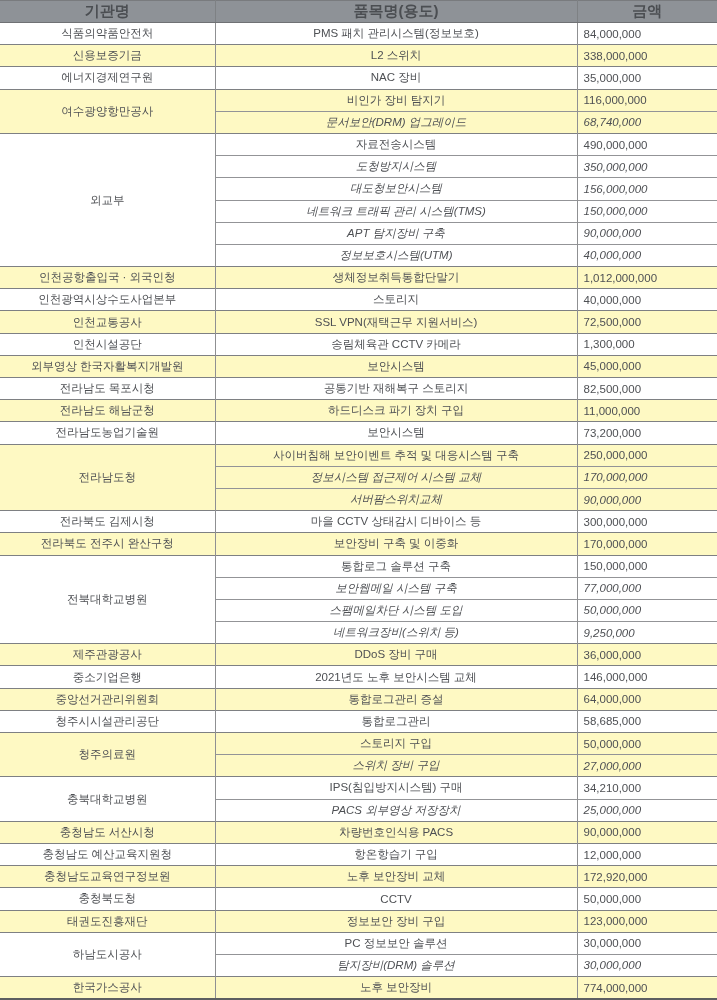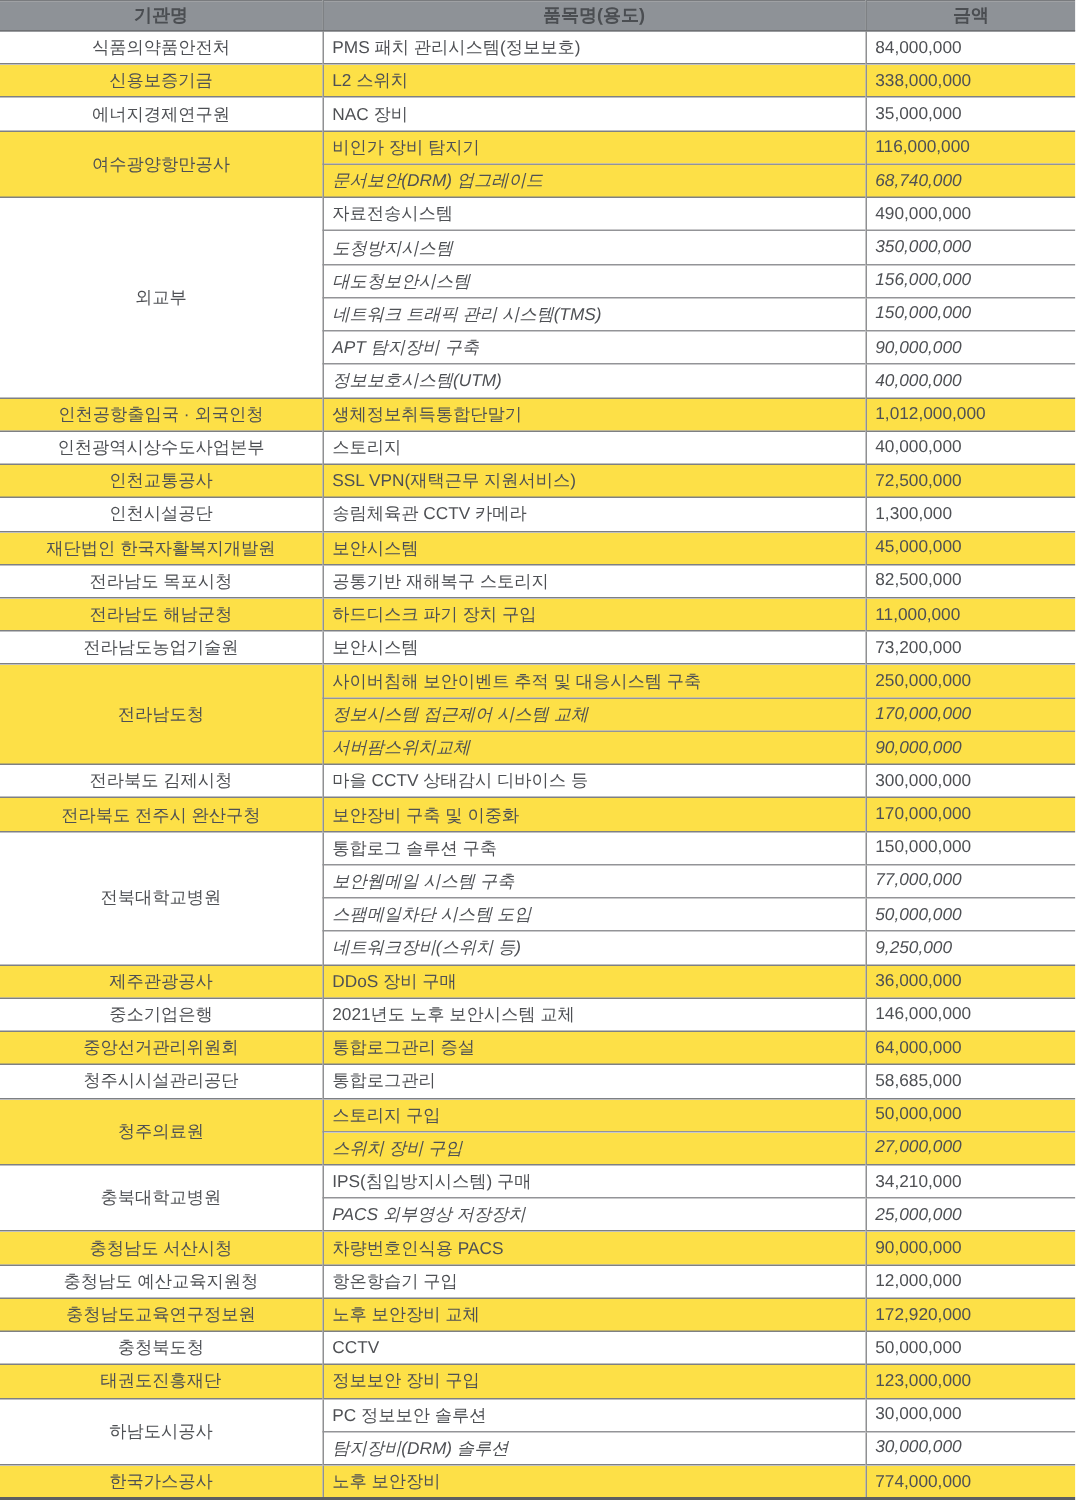--- a/index.html
+++ b/index.html
@@ -20,49 +20,50 @@
     border-collapse: collapse;
     table-layout: fixed;
     border-top: 1px solid #797b7e;
     border-bottom: 2px solid #5d5f61;
   }
   thead tr { height: 20px; }
   tbody tr { height: 22px; }
   th {
     background: #8e9297;
     color: #4b4e52;
-    font-size: 12px;
+    font-size: 15px;
     font-weight: 700;
     text-align: center;
     padding: 1px 4px;
     border-bottom: 1px solid #6f7174;
   }
   th.col-org, th.col-item { border-right: 1px solid #7e8184; }
   td {
     font-size: 11.5px;
     color: #4e5054;
     padding: 1px 6px;
     overflow: hidden;
     white-space: nowrap;
   }
   td.org {
     text-align: center;
     border-right: 1px solid #8f9092;
   }
   td.item {
+    text-align: center;
     border-right: 1px solid #8f9092;
   }
   td.amount {
     text-align: left;
     padding-right: 8px;
   }
   tbody tr.group-start td { border-top: 1px solid #7e8083; }
   tbody tr.group-cont td { border-top: 1px solid #939497; font-style: italic; }
   tbody tr.shade-white td { background: #ffffff; }
-  tbody tr.shade-peach td { background: #fde047; }
+  tbody tr.shade-peach td { background: #fef9c3; }
 </style>
 </head>
 <body>
 
 <div class="page">
   <table class="budget">
     <colgroup>
       <col style="width:215px">
       <col style="width:362px">
       <col style="width:140px">
@@ -138,21 +139,21 @@
           <td class="org" rowspan="1">인천교통공사</td>
           <td class="item">SSL VPN(재택근무 지원서비스)</td>
           <td class="amount">72,500,000</td>
         </tr>
         <tr class="group-start shade-white">
           <td class="org" rowspan="1">인천시설공단</td>
           <td class="item">송림체육관 CCTV 카메라</td>
           <td class="amount">1,300,000</td>
         </tr>
         <tr class="group-start shade-peach">
-          <td class="org" rowspan="1">재단법인 한국자활복지개발원</td>
+          <td class="org" rowspan="1">외부영상 한국자활복지개발원</td>
           <td class="item">보안시스템</td>
           <td class="amount">45,000,000</td>
         </tr>
         <tr class="group-start shade-white">
           <td class="org" rowspan="1">전라남도 목포시청</td>
           <td class="item">공통기반 재해복구 스토리지</td>
           <td class="amount">82,500,000</td>
         </tr>
         <tr class="group-start shade-peach">
           <td class="org" rowspan="1">전라남도 해남군청</td>

